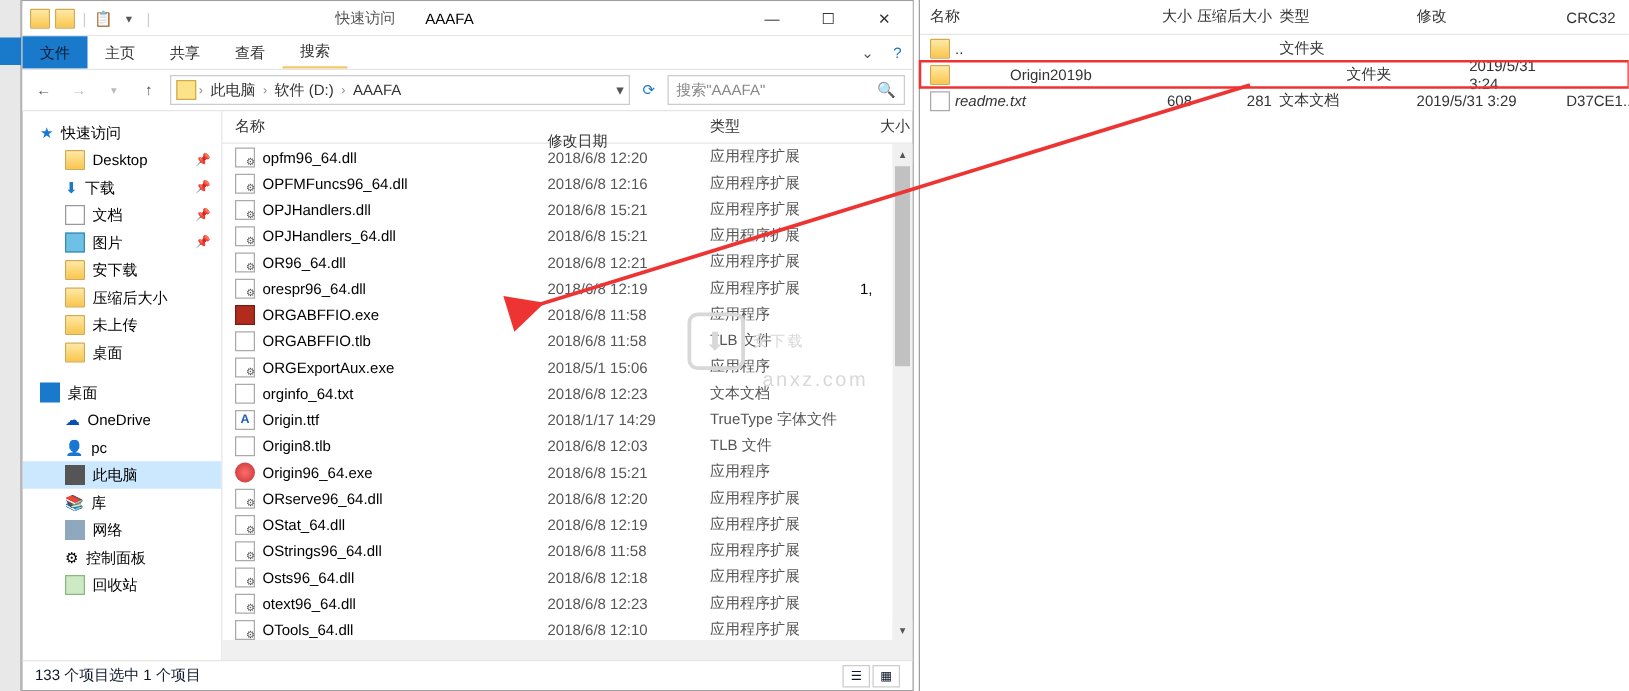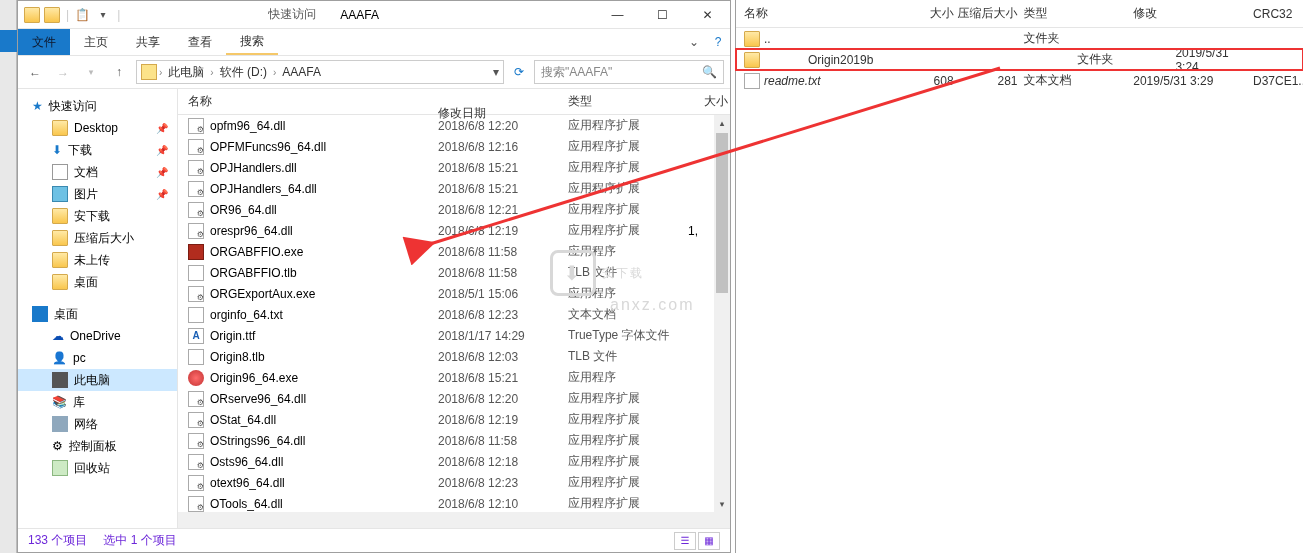--- a/index.html
+++ b/index.html
@@ -59,21 +59,21 @@
 .dll { background:#fff; border:1px solid #aaa; position:relative; }
 .dll:after { content:"⚙"; position:absolute; font-size:8px; right:-1px; bottom:-1px; color:#555; }
 .exe-red { background:radial-gradient(#ff6b6b,#c23333); border-radius:50%; }
 .exe-logo { background:#b22c1e; border:1px solid #7a1c12; }
 .txt { background:#fff; border:1px solid #aaa; }
 .ttf { background:#fff; border:1px solid #aaa; color:#1a5fb4; font-size:10px; line-height:14px; text-align:center; font-weight:bold; }
 .scroll-v { position:absolute; right:0; top:0; bottom:0; width:16px; background:#f0f0f0; }
 .scroll-v .thumb { position:absolute; left:2px; right:2px; top:18px; height:160px; background:#c1c1c1; }
 .scroll-v .sbtn { position:absolute; left:0; right:0; height:16px; background:#f0f0f0; text-align:center; font-size:9px; color:#555; line-height:16px; }
 .scroll-h { height:16px; background:#f0f0f0; position:relative; }
-.status { height:24px; border-top:1px solid #e5e5e5; display:flex; align-items:center; padding:0 10px; gap:16px; color:#6d28d9; }
+.status { height:24px; border-top:1px solid #e5e5e5; display:flex; align-items:center; padding:0 10px; gap:0; color:#0f172a; }
 .status .vs { margin-left:auto; display:flex; gap:2px; }
 .status .vbtn { width:22px; height:18px; border:1px solid #ccc; display:flex; align-items:center; justify-content:center; font-size:10px; }
 
 .rightpane { position:absolute; left:735px; top:0; right:0; height:553px; background:#fff; border-left:1px solid #9f9f9f; }
 .rightpane .rcols { height:28px; display:flex; align-items:center; border-bottom:1px solid #e5e5e5; padding-left:8px; }
 .rightpane .rc { color:#333; }
 .rc-name{width:140px;} .rc-size{width:70px;text-align:right;} .rc-csize{width:70px;text-align:right;padding-right:6px;} .rc-type{width:110px;} .rc-mod{width:120px;} .rc-crc{width:50px;}
 .rightpane .rrow { height:21px; display:flex; align-items:center; padding-left:8px; }
 .rightpane .rrow.highlight { outline:2px solid #e33; outline-offset:-1px;gap:44px; }
 .rightpane .ri2 { width:16px; height:16px; margin-right:4px; }

